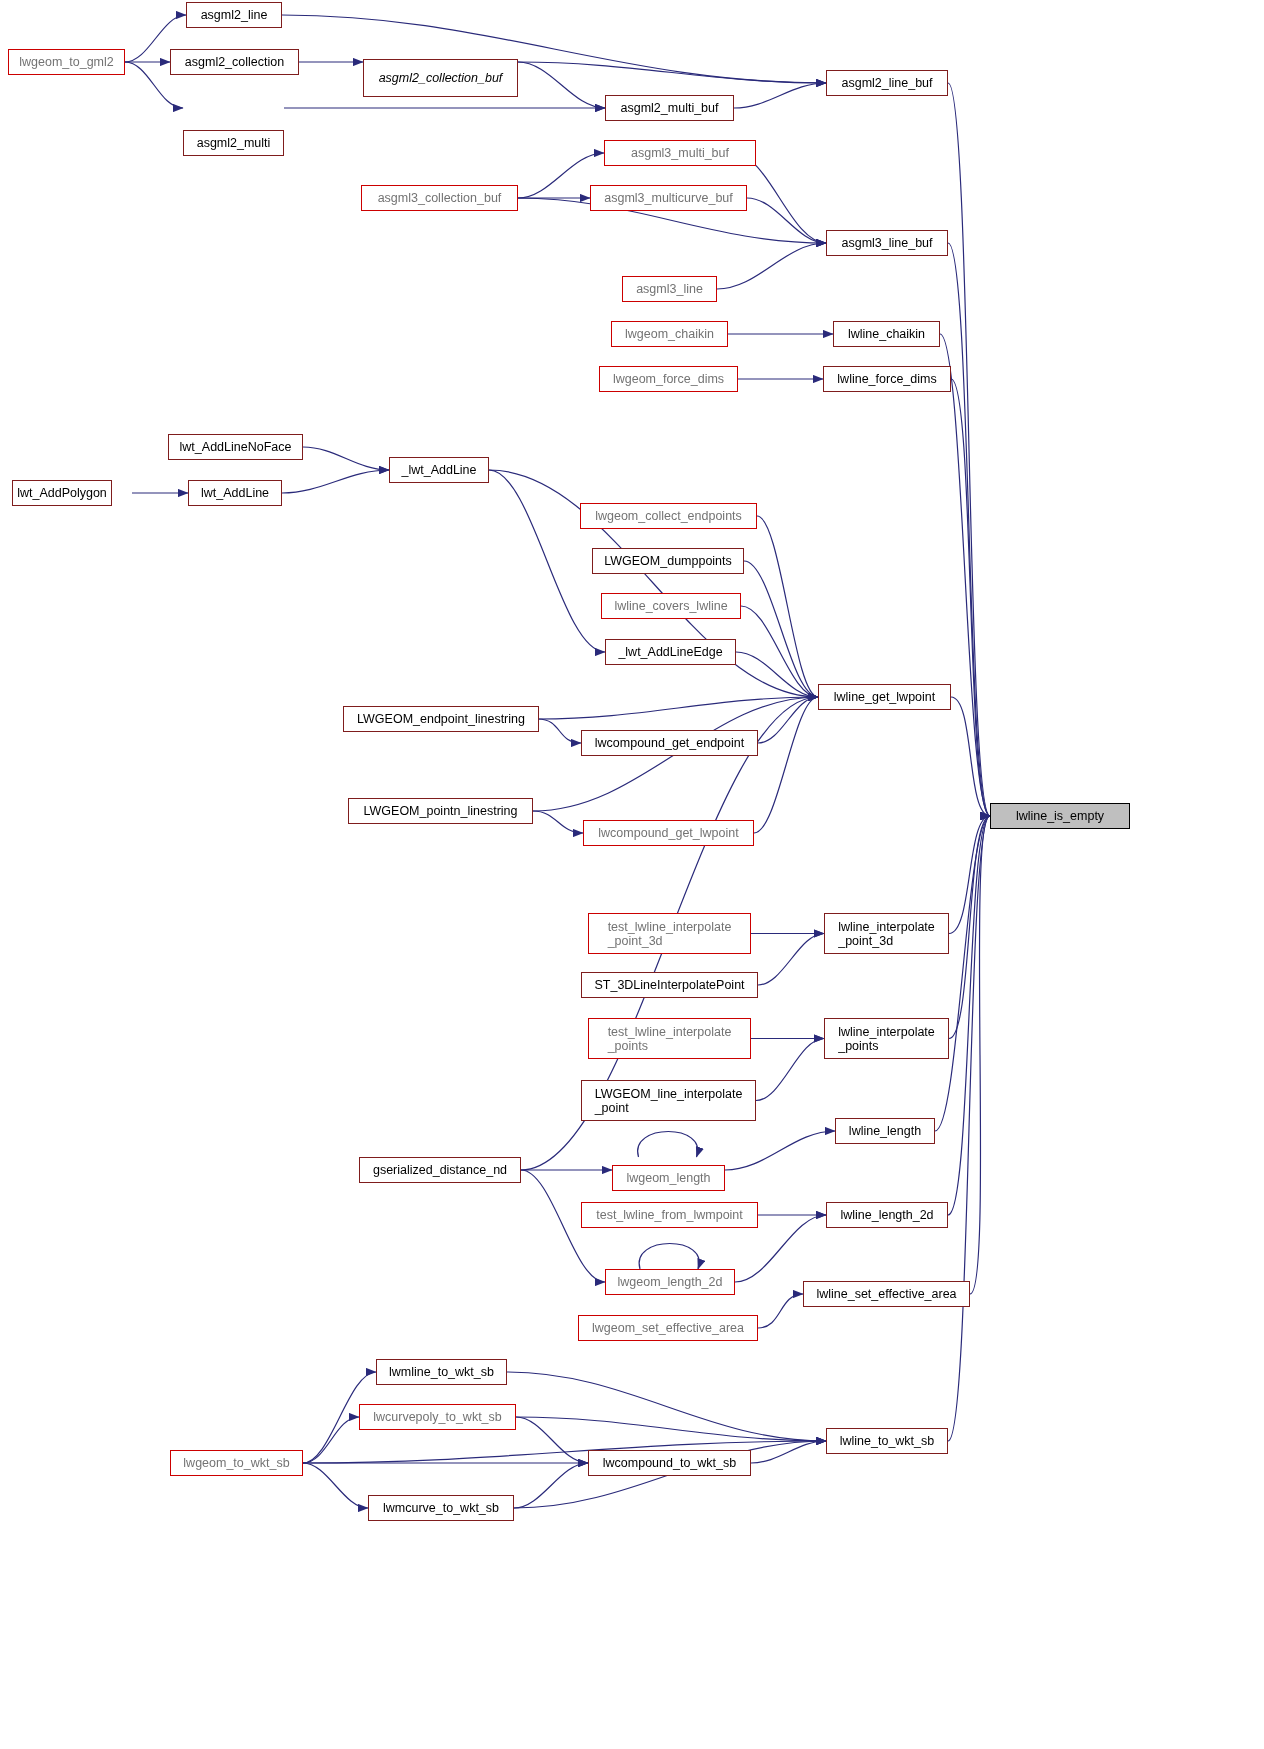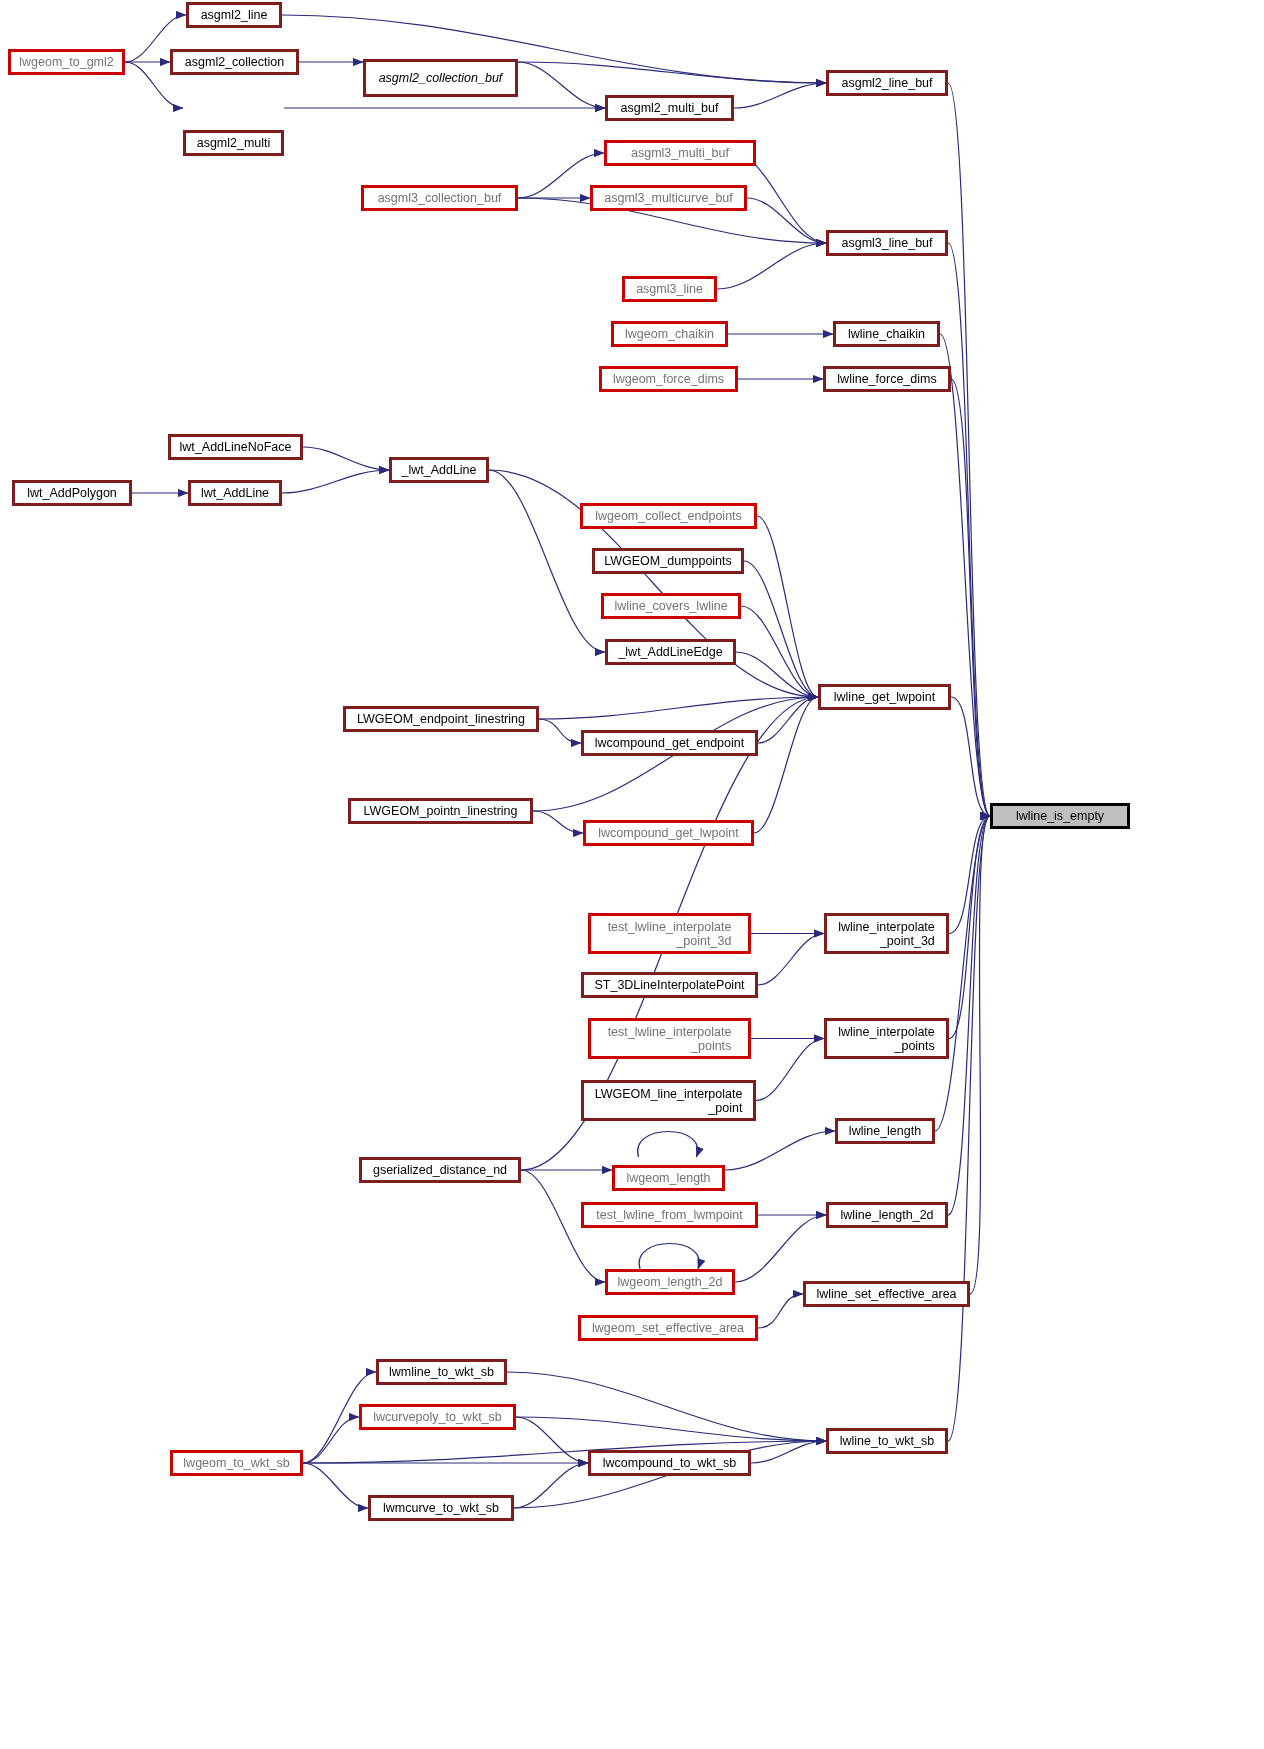--- a/index.html
+++ b/index.html
@@ -21,29 +21,29 @@
     position: absolute;
     left: 0;
     top: 0;
     width: 1264px;
     height: 1749px;
     pointer-events: none;
   }
   .node {
     position: absolute;
     box-sizing: border-box;
-    border: 3px solid #7f1d1d;
+    border: 1px solid #7f1d1d;
     background: #ffffff;
     color: #000000;
     font-size: 12.5px;
     line-height: 1.12;
     display: flex;
     align-items: center;
     justify-content: center;
-    text-align: right;
+    text-align: left;
     white-space: pre-line;
     padding: 0 16px;
   }
   .node.red {
     border-color: #cc0000;
     color: #737373;
   }
   .node.current {
     background: #bfbfbf;
     border-color: #000000;
@@ -139,21 +139,21 @@
     <div class="node red" style="left: 361px; top: 185px; width: 157px; height: 26px;">asgml3_collection_buf</div>
     <div class="node red" style="left: 604px; top: 140px; width: 152px; height: 26px;">asgml3_multi_buf</div>
     <div class="node red" style="left: 590px; top: 185px; width: 157px; height: 26px;">asgml3_multicurve_buf</div>
     <div class="node" style="left: 826px; top: 230px; width: 122px; height: 26px;">asgml3_line_buf</div>
     <div class="node red" style="left: 622px; top: 276px; width: 95px; height: 26px;">asgml3_line</div>
     <div class="node red" style="left: 611px; top: 321px; width: 117px; height: 26px;">lwgeom_chaikin</div>
     <div class="node" style="left: 833px; top: 321px; width: 107px; height: 26px;">lwline_chaikin</div>
     <div class="node red" style="left: 599px; top: 366px; width: 139px; height: 26px;">lwgeom_force_dims</div>
     <div class="node" style="left: 823px; top: 366px; width: 128px; height: 26px;">lwline_force_dims</div>
     <div class="node" style="left: 168px; top: 434px; width: 135px; height: 26px;">lwt_AddLineNoFace</div>
-    <div class="node" style="left: 12px; top: 480px; width: 120px; height: 26px;">lwt_AddPolygon</div>
+    <div class="node" style="left: 12px; top: 480px; width: 100px; height: 26px;">lwt_AddPolygon</div>
     <div class="node" style="left: 188px; top: 480px; width: 94px; height: 26px;">lwt_AddLine</div>
     <div class="node" style="left: 389px; top: 457px; width: 100px; height: 26px;">_lwt_AddLine</div>
     <div class="node red" style="left: 580px; top: 503px; width: 177px; height: 26px;">lwgeom_collect_endpoints</div>
     <div class="node" style="left: 592px; top: 548px; width: 152px; height: 26px;">LWGEOM_dumppoints</div>
     <div class="node red" style="left: 601px; top: 593px; width: 140px; height: 26px;">lwline_covers_lwline</div>
     <div class="node" style="left: 605px; top: 639px; width: 131px; height: 26px;">_lwt_AddLineEdge</div>
     <div class="node" style="left: 818px; top: 684px; width: 133px; height: 26px;">lwline_get_lwpoint</div>
     <div class="node" style="left: 343px; top: 706px; width: 196px; height: 26px;">LWGEOM_endpoint_linestring</div>
     <div class="node" style="left: 581px; top: 730px; width: 177px; height: 26px;">lwcompound_get_endpoint</div>
     <div class="node" style="left: 348px; top: 798px; width: 185px; height: 26px;">LWGEOM_pointn_linestring</div>

